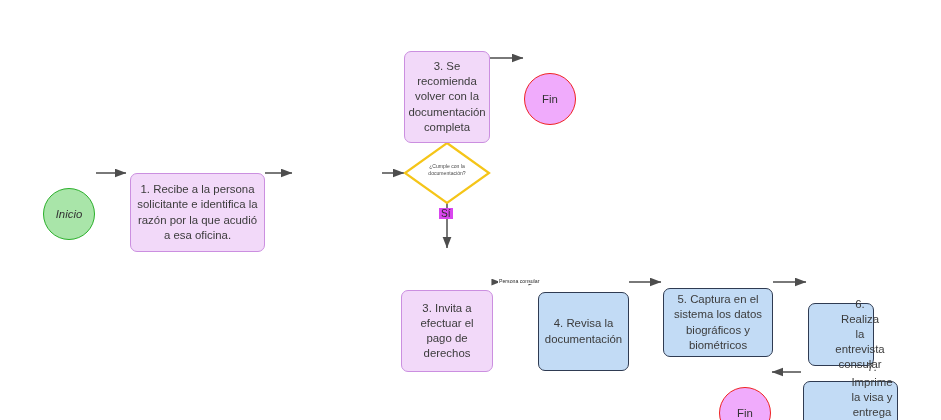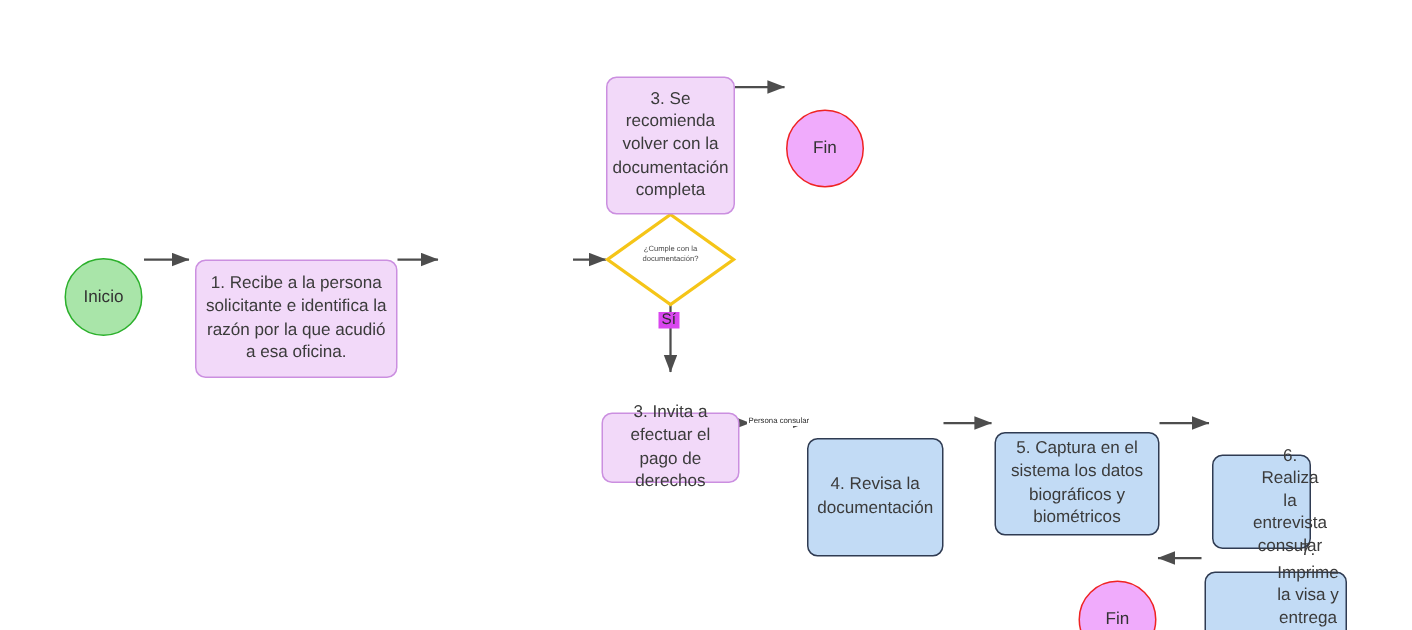--- a/index.html
+++ b/index.html
@@ -122,21 +122,21 @@
 
     <line x1="773" y1="282" x2="806" y2="282" stroke="#4d4d4d" stroke-width="1.5" marker-end="url(#arrow)"></line>
 
     <line x1="848" y1="313" x2="848" y2="339" stroke="#4d4d4d" stroke-width="1.5" marker-end="url(#arrow)"></line>
 
     <line x1="801" y1="372" x2="772" y2="372" stroke="#4d4d4d" stroke-width="1.5" marker-end="url(#arrow)"></line>
 
     <polygon points="447,143 489,173 447,203 405,173" fill="#ffffff" stroke="#f5c518" stroke-width="2.2"></polygon>
   </svg>
 
-  <div class="node terminator term-start" style="left:43px; top:132px; width:52px; height:52px;">
+  <div class="node terminator term-start" style="left:43px; top:148px; width:52px; height:52px;font-style:italic;">
     <span>Inicio</span>
   </div>
 
   <div class="node proc proc-purple" style="left:130px; top:133px; width:135px; height:79px;">
     <span>1. Recibe a la persona solicitante e identifica la razón por la que acudió a esa oficina.</span>
   </div>
 
 
   <div class="decision-label" style="left:412px; top:163px; width:70px;">¿Cumple con la documentación?</div>
 
@@ -145,21 +145,21 @@
   <div class="edge-label" style="left:439px; top:208px;">Sí</div>
 
   <div class="node proc proc-purple" style="left:404px; top:11px; width:86px; height:92px;">
     <span>3. Se recomienda volver con la documentación completa</span>
   </div>
 
   <div class="node terminator term-end" style="left:524px; top:33px; width:52px; height:52px;">
     <span>Fin</span>
   </div>
 
-  <div class="node proc proc-purple" style="left:401px; top:235px; width:92px; height:47px;">
+  <div class="node proc proc-purple" style="left:401px; top:250px; width:92px; height:82px;">
     <span>3. Invita a efectuar el pago de derechos</span>
   </div>
 
   <div class="edge-label-tiny" style="left:498px; top:278px;">Persona consular</div>
 
   <div class="node proc proc-blue" style="left:538px; top:252px; width:91px; height:79px;">
     <span>4. Revisa la documentación</span>
   </div>
 
   <div class="node proc proc-blue" style="left:663px; top:248px; width:110px; height:69px;">

